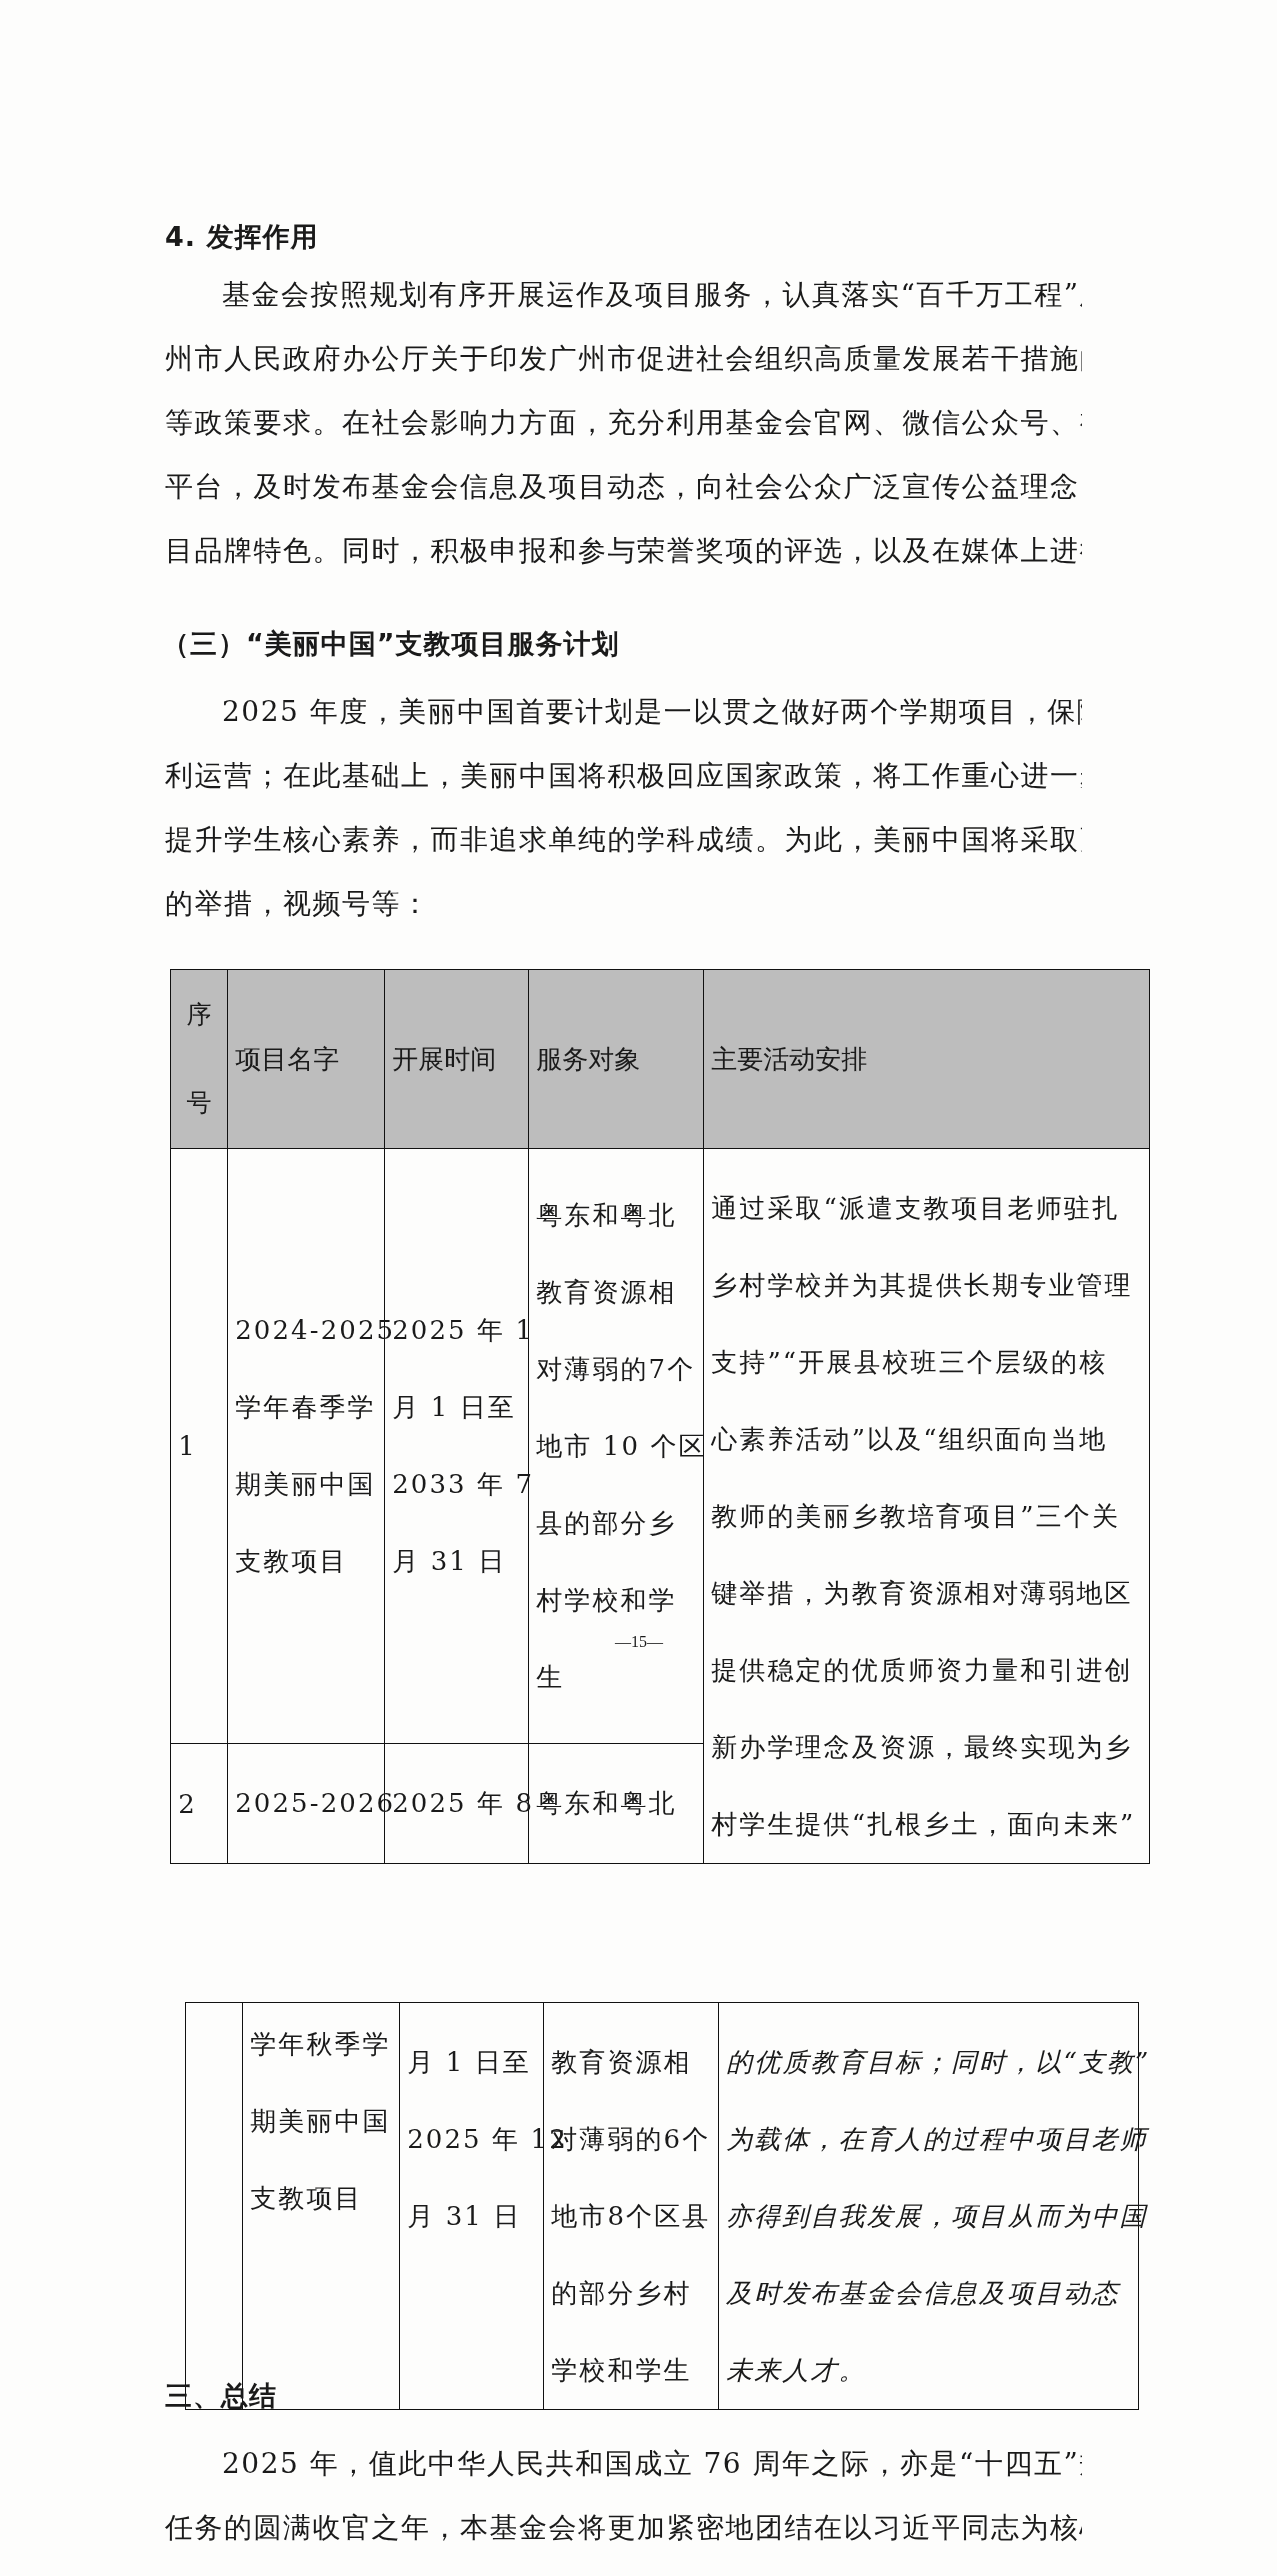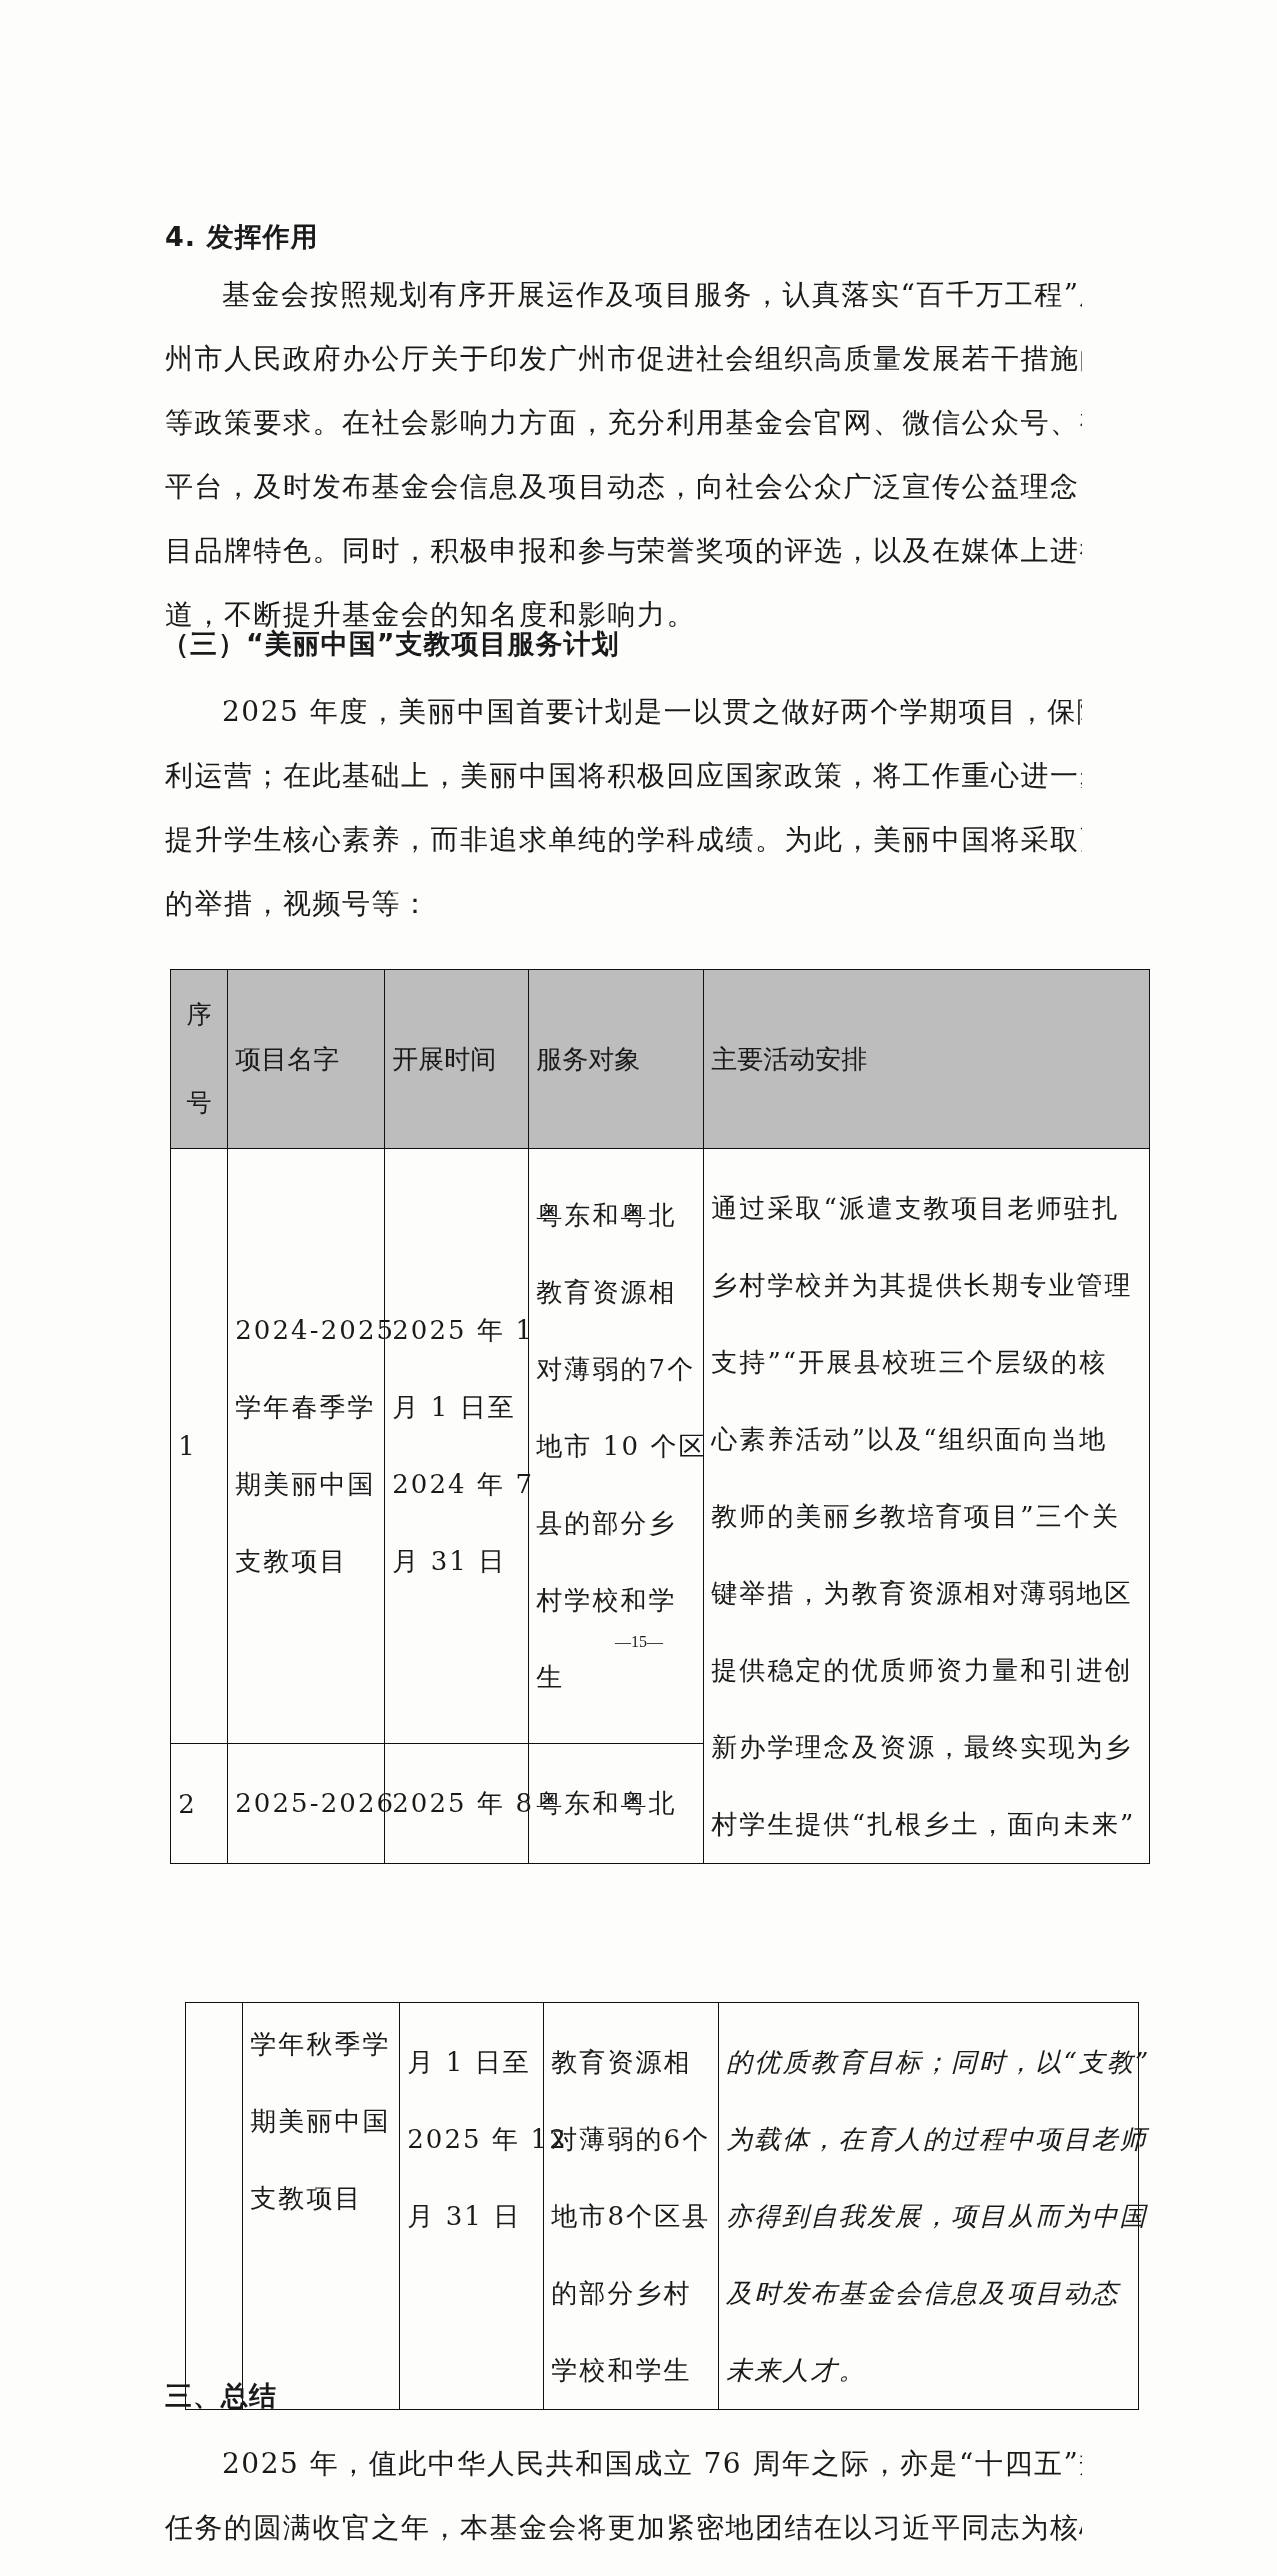--- a/index.html
+++ b/index.html
@@ -24,21 +24,20 @@
 <div class="page" id="page1">
 
   <div class="h4" style="top:219px;">4.  发挥作用</div>
 
   <div class="para" style="top:263px;">
     <span class="ln indent">基金会按照规划有序开展运作及项目服务，认真落实“百千万工程”及《广</span>
     <span class="ln">州市人民政府办公厅关于印发广州市促进社会组织高质量发展若干措施的通知》</span>
     <span class="ln">等政策要求。在社会影响力方面，充分利用基金会官网、微信公众号、视频号等</span>
     <span class="ln">平台，及时发布基金会信息及项目动态，向社会公众广泛宣传公益理念，展示项</span>
     <span class="ln">目品牌特色。同时，积极申报和参与荣誉奖项的评选，以及在媒体上进行正面报</span>
-    <span class="ln">道，不断提升基金会的知名度和影响力。</span>
   </div>
 
   <div class="h4" style="top:626px; left:162px;">（三）“美丽中国”支教项目服务计划</div>
 
   <div class="para" style="top:680px;">
     <span class="ln indent">2025 年度，美丽中国首要计划是一以贯之做好两个学期项目，保障项目顺</span>
     <span class="ln">利运营；在此基础上，美丽中国将积极回应国家政策，将工作重心进一步转移至</span>
     <span class="ln">提升学生核心素养，而非追求单纯的学科成绩。为此，美丽中国将采取更加有力</span>
     <span class="ln">的举措，视频号等：</span>
   </div>
@@ -66,21 +65,21 @@
       <td>1</td>
       <td class="cell-lines">
         <span>2024-2025</span>
         <span>学年春季学</span>
         <span>期美丽中国</span>
         <span>支教项目</span>
       </td>
       <td class="cell-lines">
         <span>2025 年 1</span>
         <span>月 1 日至</span>
-        <span>2024 年 7</span>
+        <span>2033 年 7</span>
         <span>月 31 日</span>
       </td>
       <td class="cell-lines">
         <span>粤东和粤北</span>
         <span>教育资源相</span>
         <span>对薄弱的7个</span>
         <span>地市 10 个区</span>
         <span>县的部分乡</span>
         <span>村学校和学</span>
         <span>生</span>

